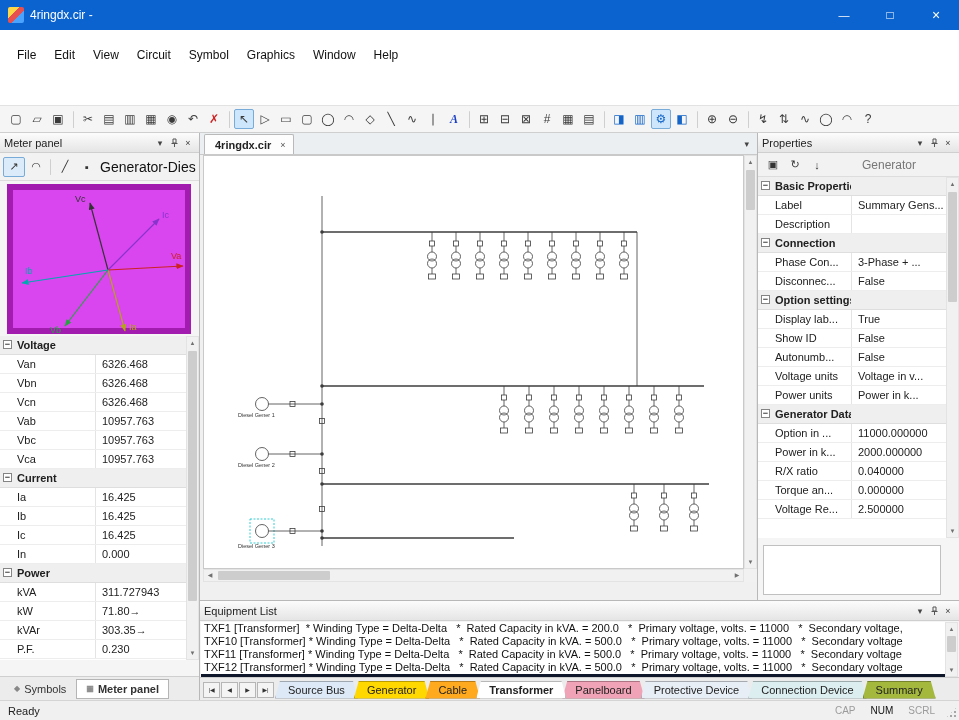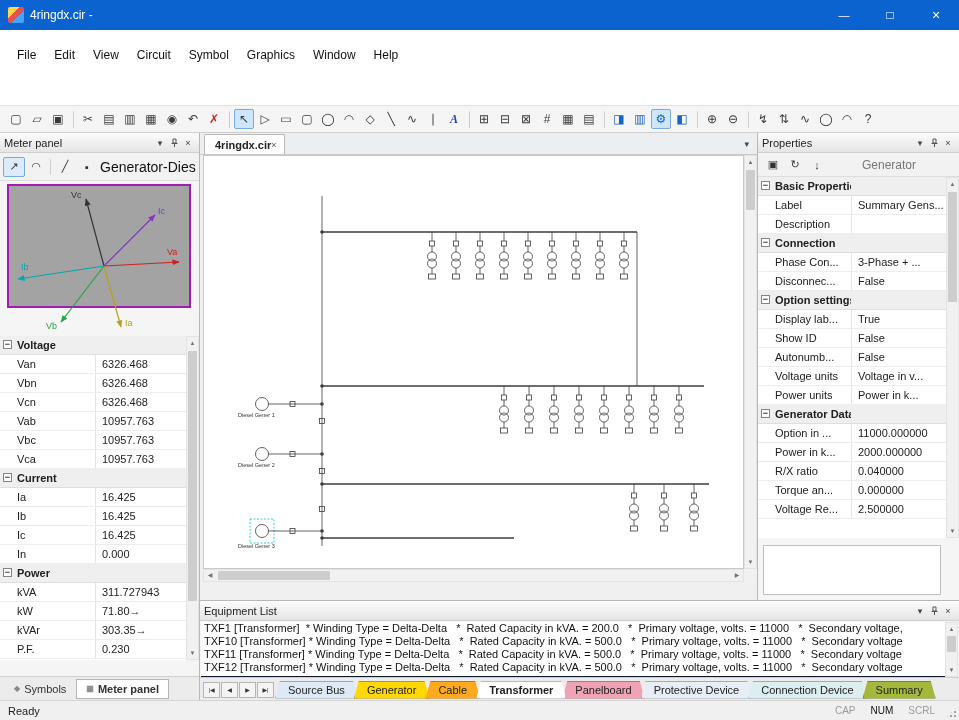--- a/index.html
+++ b/index.html
@@ -50,33 +50,33 @@
   .grow.sect .gval{border-left:none}
 
   
   .meter-panel{position:absolute;left:0;top:133px;width:200px;height:567px;background:#f5f5f5;border-right:1px solid #b8b8b8}
   .meter-toolbar{position:absolute;left:0;top:20px;width:199px;height:28px;background:#f2f2f2;border-bottom:1px solid #ddd;display:flex;align-items:center;padding:0 3px;overflow:hidden}
   .mt-group{display:flex;align-items:center}
   .mtb{width:22px;height:20px;display:inline-flex;align-items:center;justify-content:center;font-size:11px;color:#333;border:1px solid transparent;border-radius:2px}
   .mtb.active{background:#dcebf9;border-color:#78abd8}
   .mtb.sep{width:1px;height:16px;background:#cfcfcf;border:none;margin:0 3px}
   .meter-combo{font-size:14px;margin-left:2px;white-space:nowrap;overflow:hidden;color:#111;flex:1}
-  .phasor-box{position:absolute;left:7px;top:51px;width:184px;height:124px;background:#a3a3a3;border:2px solid #a21caf}
+  .phasor-box{position:absolute;left:7px;top:51px;width:184px;height:150px;background:#d946ef;border:6px solid #a21caf}
   .phasor-box text{font-size:9px;font-family:"Liberation Sans",sans-serif}
   .meter-grid{left:0;top:203px;width:186px;height:324px}
   .meter-vscroll{left:186px;top:203px;width:13px;height:324px}
   .panel-tabs{position:absolute;left:0;top:543px;width:199px;height:24px;background:#ececec;border-top:1px solid #cfcfcf;display:flex;align-items:center;padding-left:4px}
   .ptab{font-size:11px;padding:3px 9px;color:#333;border:1px solid transparent;display:inline-flex;gap:4px;align-items:center}
   .ptab.active{background:#fff;border-color:#b5b5b5;font-weight:bold}
   .ptab-ic{color:#888;font-size:8px}
 
   
   .doc-area{position:absolute;left:200px;top:133px;width:557px;height:467px;background:#f0f0f0}
   .doc-tabbar{position:absolute;left:0;top:0;width:557px;height:22px;background:#eceff2;border-bottom:1px solid #c9c9c9;display:flex;align-items:flex-end;padding-left:4px}
-  .doc-tab{height:20px;background:#fdfdfd;border:1px solid #b9b9b9;border-bottom:none;border-radius:2px 2px 0 0;display:flex;align-items:center;padding:0 7px 0 10px;font-size:11px;font-weight:bold;}
+  .doc-tab{height:20px;background:#fdfdfd;border:1px solid #b9b9b9;border-bottom:none;border-radius:2px 2px 0 0;display:flex;align-items:center;padding:0 7px 0 10px;font-size:11px;font-weight:bold;gap:9px}
   .doc-close{font-size:9px;color:#555;font-weight:normal}
   .doc-overflow{margin-left:auto;margin-right:8px;align-self:center;font-size:9px;color:#444}
   .canvas{position:absolute;left:3px;top:22px;width:541px;height:414px;background:#fff;border:1px solid #c9c9c9}
   .canvas svg{display:block}
   .wire{stroke:#3c3c3c;fill:none;stroke-width:0.8}
   .bus{stroke-width:1.5}
   .dot{fill:#3c3c3c;stroke:none}
   .glabel{fill:#333;stroke:none;font-size:5.5px;font-family:"Liberation Sans",sans-serif}
   .canvas-vscroll{left:544px;top:22px;width:13px;height:414px}
   .canvas-hscroll{left:3px;top:436px;width:541px;height:13px}
@@ -87,21 +87,21 @@
   .props-panel{position:absolute;left:757px;top:133px;width:202px;height:467px;background:#f5f5f5;border-left:1px solid #b8b8b8}
   .props-toolbar{position:absolute;left:0;top:20px;width:201px;height:24px;background:#f2f2f2;border-bottom:1px solid #ddd;display:flex;align-items:center;padding:0 4px}
   .props-type{margin-left:34px;color:#777;font-size:12px}
   .props-grid{left:0;top:44px;width:188px;height:361px}
   .props-grid .gname{width:76px}
   .props-vscroll{left:188px;top:44px;width:13px;height:361px}
   .props-preview{position:absolute;left:5px;top:412px;width:178px;height:50px;background:#fff;border:1px solid #c0c0c0}
 
   
   .equip-panel{position:absolute;left:200px;top:600px;width:759px;height:100px;background:#f5f5f5;border-top:1px solid #b8b8b8}
-  .equip-list{position:absolute;left:1px;top:21px;width:744px;height:55px;background:#fff;overflow:hidden;font-size:11px;border-bottom:1px solid #0f172a}
+  .equip-list{position:absolute;left:1px;top:21px;width:744px;height:55px;background:#fff;overflow:hidden;font-size:11px;border-bottom:3px solid #0f172a}
   .eq-row{height:13px;line-height:13px;white-space:pre;padding-left:3px;color:#111;overflow:hidden}
   .equip-vscroll{left:745px;top:21px;width:13px;height:55px}
   .equip-tabbar{position:absolute;left:0;top:76px;width:759px;height:24px;background:#ececec;border-top:1px solid #cfcfcf;display:flex;align-items:center;padding-left:3px}
   .nav-btns{display:flex;gap:1px;margin-right:5px}
   .nav-btn{width:17px;height:16px;background:#f4f4f4;border:1px solid #b6b6b6;font-size:6px;display:inline-flex;align-items:center;justify-content:center;color:#333}
   .etabs{display:flex;align-items:center}
   .etab{font-size:11px;padding:3px 13px;margin-left:-4px;color:#222;clip-path:polygon(5px 0,calc(100% - 5px) 0,100% 100%,0 100%);box-shadow:inset 0 0 0 1px rgba(0,0,0,.28);white-space:nowrap}
   .etab.active{font-weight:bold;position:relative;z-index:2}
 
   

